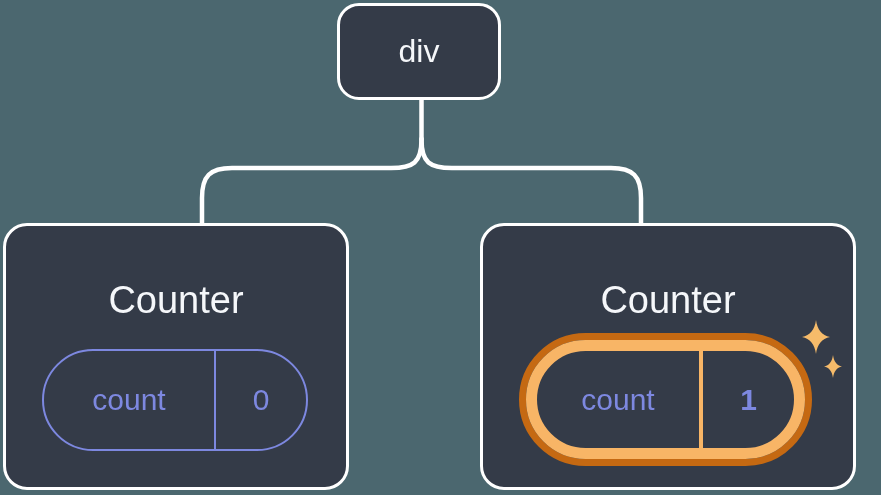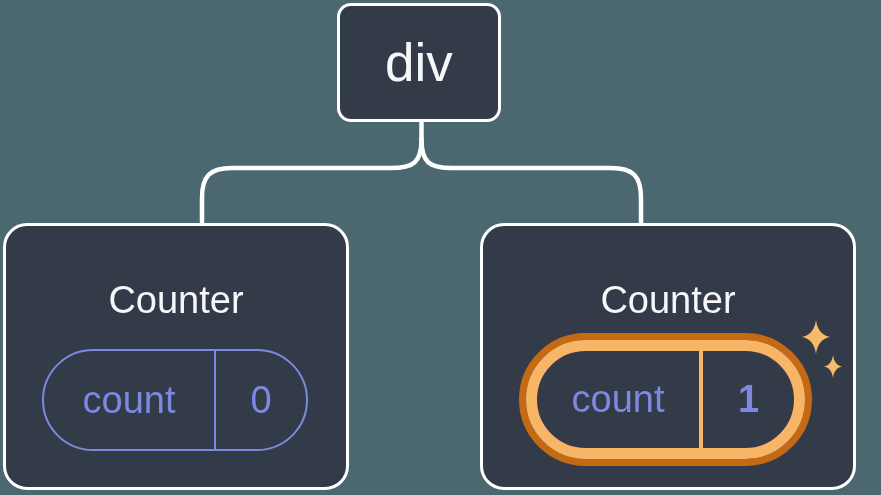--- a/index.html
+++ b/index.html
@@ -31,29 +31,29 @@
   }
   .connector path {
     fill: none;
     stroke: var(--line);
     stroke-width: 4.5;
     stroke-linecap: round;
   }
   .node-root {
     position: absolute;
     left: 337px; top: 3px;
-    width: 164px; height: 119px;
+    width: 164px; height: 97px;
     background: var(--card-bg);
     border: 3.5px solid var(--line);
-    border-radius: 14px;
+    border-radius: 22px;
     display: flex;
     align-items: center;
     justify-content: center;
     color: var(--text-white);
-    font-size: 53px;
+    font-size: 32px;
     font-weight: 500;
   }
   .card {
     position: absolute;
     top: 223px;
     height: 267px;
     background: var(--card-bg);
     border: 3.5px solid var(--line);
     border-radius: 24px;
   }
@@ -107,21 +107,21 @@
     width: 166px;
     border-right: 4px solid var(--orange-light);
     display: flex; align-items: center; justify-content: center;
   }
   .pill-inner .cell-val {
     flex: 1;
     display: flex; align-items: center; justify-content: center;
   }
   .state-text {
     color: var(--purple);
-    font-size: 38px;
+    font-size: 30px;
   }
   .state-text.bold { font-weight: 700; }
   .sparkle {
     position: absolute;
   }
   .sparkle-large { left: 802px; top: 320px; }
   .sparkle-small { left: 824px; top: 355px; }
   .sparkle path { fill: var(--sparkle); }
 </style>
 </head>

